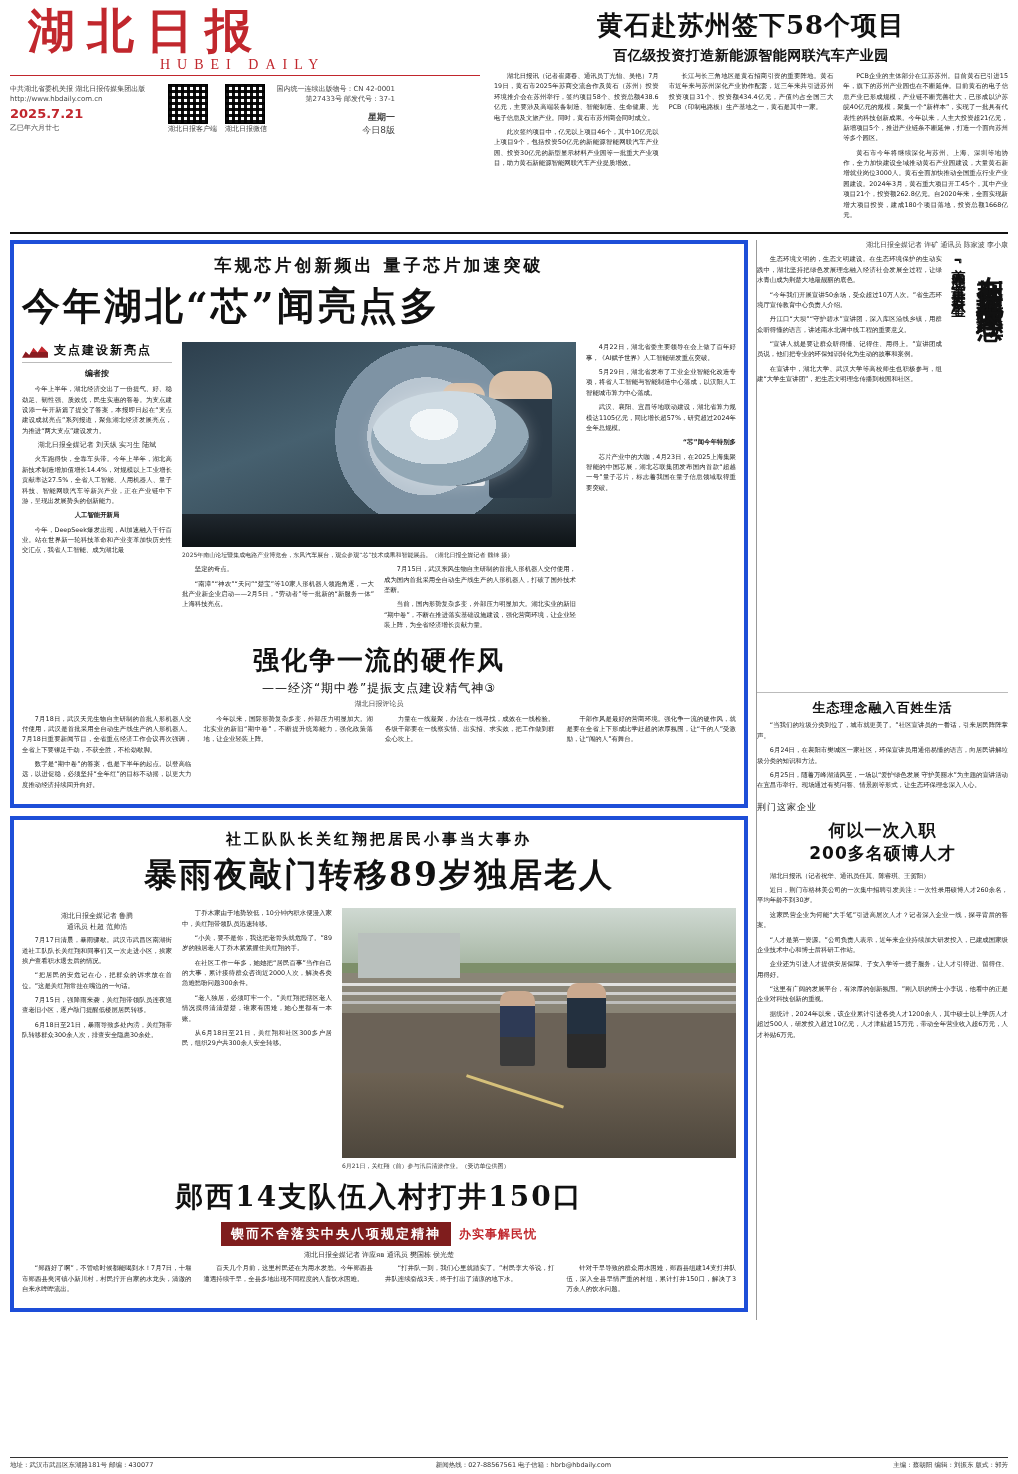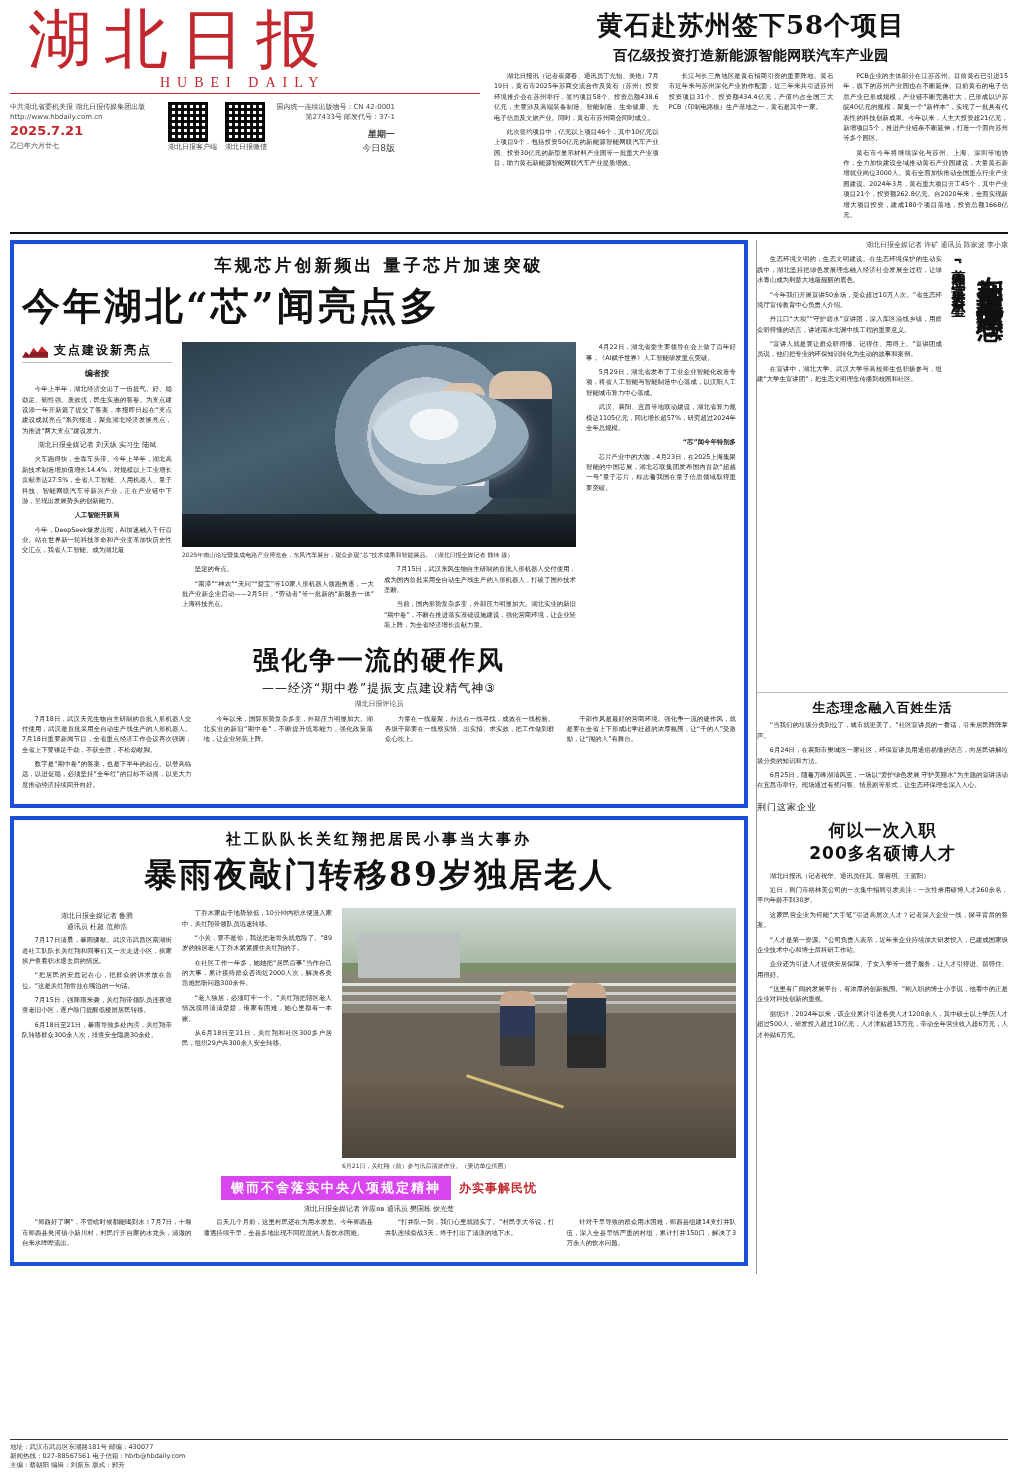--- a/index.html
+++ b/index.html
@@ -2,21 +2,21 @@
 <html lang="zh"><head>
 <meta charset="utf-8">
 <style>
   html,body{margin:0;padding:0;background:#fff;}
   body{width:1018px;height:1474px;font-family:"DejaVu Sans","Liberation Sans",sans-serif;color:#111;position:relative;overflow:hidden;}
   .page{width:1018px;height:1474px;position:relative;box-sizing:border-box;padding:0 10px;}
 
   
   .masthead{display:flex;align-items:flex-start;padding:6px 0 4px 0;}
   .mast-left{width:470px;flex:0 0 470px;}
-  .logo{font-family:"DejaVu Serif","Liberation Serif",serif;font-weight:400;color:#c1272d;font-size:64px;letter-spacing:12px;line-height:1.05;padding-left:18px;}
+  .logo{font-family:"DejaVu Serif","Liberation Serif",serif;font-weight:700;color:#c1272d;font-size:47px;letter-spacing:12px;line-height:1.05;padding-left:18px;}
   .logo-en{font-family:"Liberation Serif",serif;color:#c1272d;letter-spacing:7px;font-size:14px;padding-left:150px;margin-top:2px;}
   .mast-meta{display:flex;gap:8px;margin-top:8px;font-size:7px;color:#333;line-height:1.5;}
   .mast-meta .col{flex:0 0 auto;}
   .mast-meta .qr{width:38px;height:38px;background:
      repeating-linear-gradient(90deg,#111 0 3px,#fff 3px 6px),
      repeating-linear-gradient(0deg,#111 0 3px,transparent 3px 6px);
      background-blend-mode:multiply;border:1px solid #000;}
   .mast-line{border-top:1px solid #c1272d;margin-top:2px;}
   .date-red{color:#c1272d;font-size:13px;font-weight:700;}
   .small{font-size:7px;color:#444;line-height:1.45;}
@@ -58,25 +58,25 @@
   
   .vert-wrap{display:flex;justify-content:flex-end;gap:4px;margin-bottom:6px;}
   .vert{writing-mode:vertical-rl;text-orientation:upright;font-family:"DejaVu Serif","Liberation Serif",serif;font-weight:700;letter-spacing:4px;}
   .vert.big{font-size:27px;}
   .vert.small2{font-size:14px;font-weight:600;letter-spacing:3px;}
 
   .rhead{text-align:center;font-size:17px;font-weight:700;letter-spacing:1px;margin:10px 0 4px;}
   .rhead.sm{font-size:13px;font-weight:600;letter-spacing:1px;margin:8px 0 3px;}
   .rsub{font-size:9px;letter-spacing:1px;margin:2px 0 5px;color:#222;}
 
-  .banner{background:#d946ef;color:#fff;font-size:13px;font-weight:700;letter-spacing:2px;padding:3px 10px;display:inline-block;}
+  .banner{background:#7f1d1d;color:#fff;font-size:13px;font-weight:700;letter-spacing:2px;padding:3px 10px;display:inline-block;}
   .banner-row{display:flex;justify-content:center;align-items:center;gap:8px;margin:6px 0 4px;}
   .banner-out{font-size:12px;color:#c1272d;font-weight:700;letter-spacing:1px;}
 
-  .footer{position:absolute;left:10px;right:10px;bottom:4px;border-top:1px solid #333;padding-top:3px;display:flex;justify-content:space-between;font-size:6.5px;color:#333;flex-direction:column;}
+  .footer{position:absolute;left:10px;right:10px;bottom:4px;border-top:1px solid #333;padding-top:3px;display:flex;justify-content:space-between;font-size:6.5px;color:#333;}
 
   .photo-inner{position:absolute;inset:0;}
   .ph1{background:
       radial-gradient(circle at 62% 46%, #e9eef2 0 10%, #b9c6d1 10% 22%, #7e93a4 22% 34%, transparent 34%),
       linear-gradient(160deg,#2d3f4d 0%,#46606f 40%,#27333c 100%);}
   .ph1::after{content:"";position:absolute;left:48%;top:24%;width:40%;height:46%;border-radius:50%;
       background:radial-gradient(ellipse at 40% 35%, #f2f6f8 0 18%, #cfdbe3 18% 46%, #93a8b6 46% 72%, #5d7180 72% 100%);
       box-shadow:0 0 16px rgba(255,255,255,.25);}
   .ph1 .man{position:absolute;right:6%;top:14%;width:16%;height:62%;background:linear-gradient(180deg,#d9c0a8 0 22%, #2b3a47 22% 100%);border-radius:18px 18px 4px 4px;}
   .ph1 .man2{position:absolute;right:23%;top:20%;width:11%;height:50%;background:linear-gradient(180deg,#d9c0a8 0 24%, #e7e9ec 24% 100%);border-radius:14px 14px 3px 3px;}
@@ -255,20 +255,21 @@
                 <div class="mud"></div>
                 <div class="p1"></div>
                 <div class="p2"></div>
                 <div class="tool"></div>
               </div>
             </div>
             <div class="cap">6月21日，关红翔（前）参与汛后清淤作业。（受访单位供图）</div>
           </div>
         </div>
 
+        <div class="subhead" style="font-size:28px;">郧西14支队伍入村打井150口</div>
         <div class="banner-row">
           <span class="banner">锲而不舍落实中央八项规定精神</span>
           <span class="banner-out">办实事解民忧</span>
         </div>
         <div class="byline">湖北日报全媒记者 许应яв 通讯员 樊国栋 侯光楚</div>
         <div class="cols3" style="gap:12px;">
           <div class="c body">
               <p>“郧西好了啊”，不管啥时候都能喝到水！7月7日，十堰市郧西县夹河镇小新川村，村民拧开自家的水龙头，清澈的自来水哗哗流出。</p>
             </div>
           <div class="c body">

